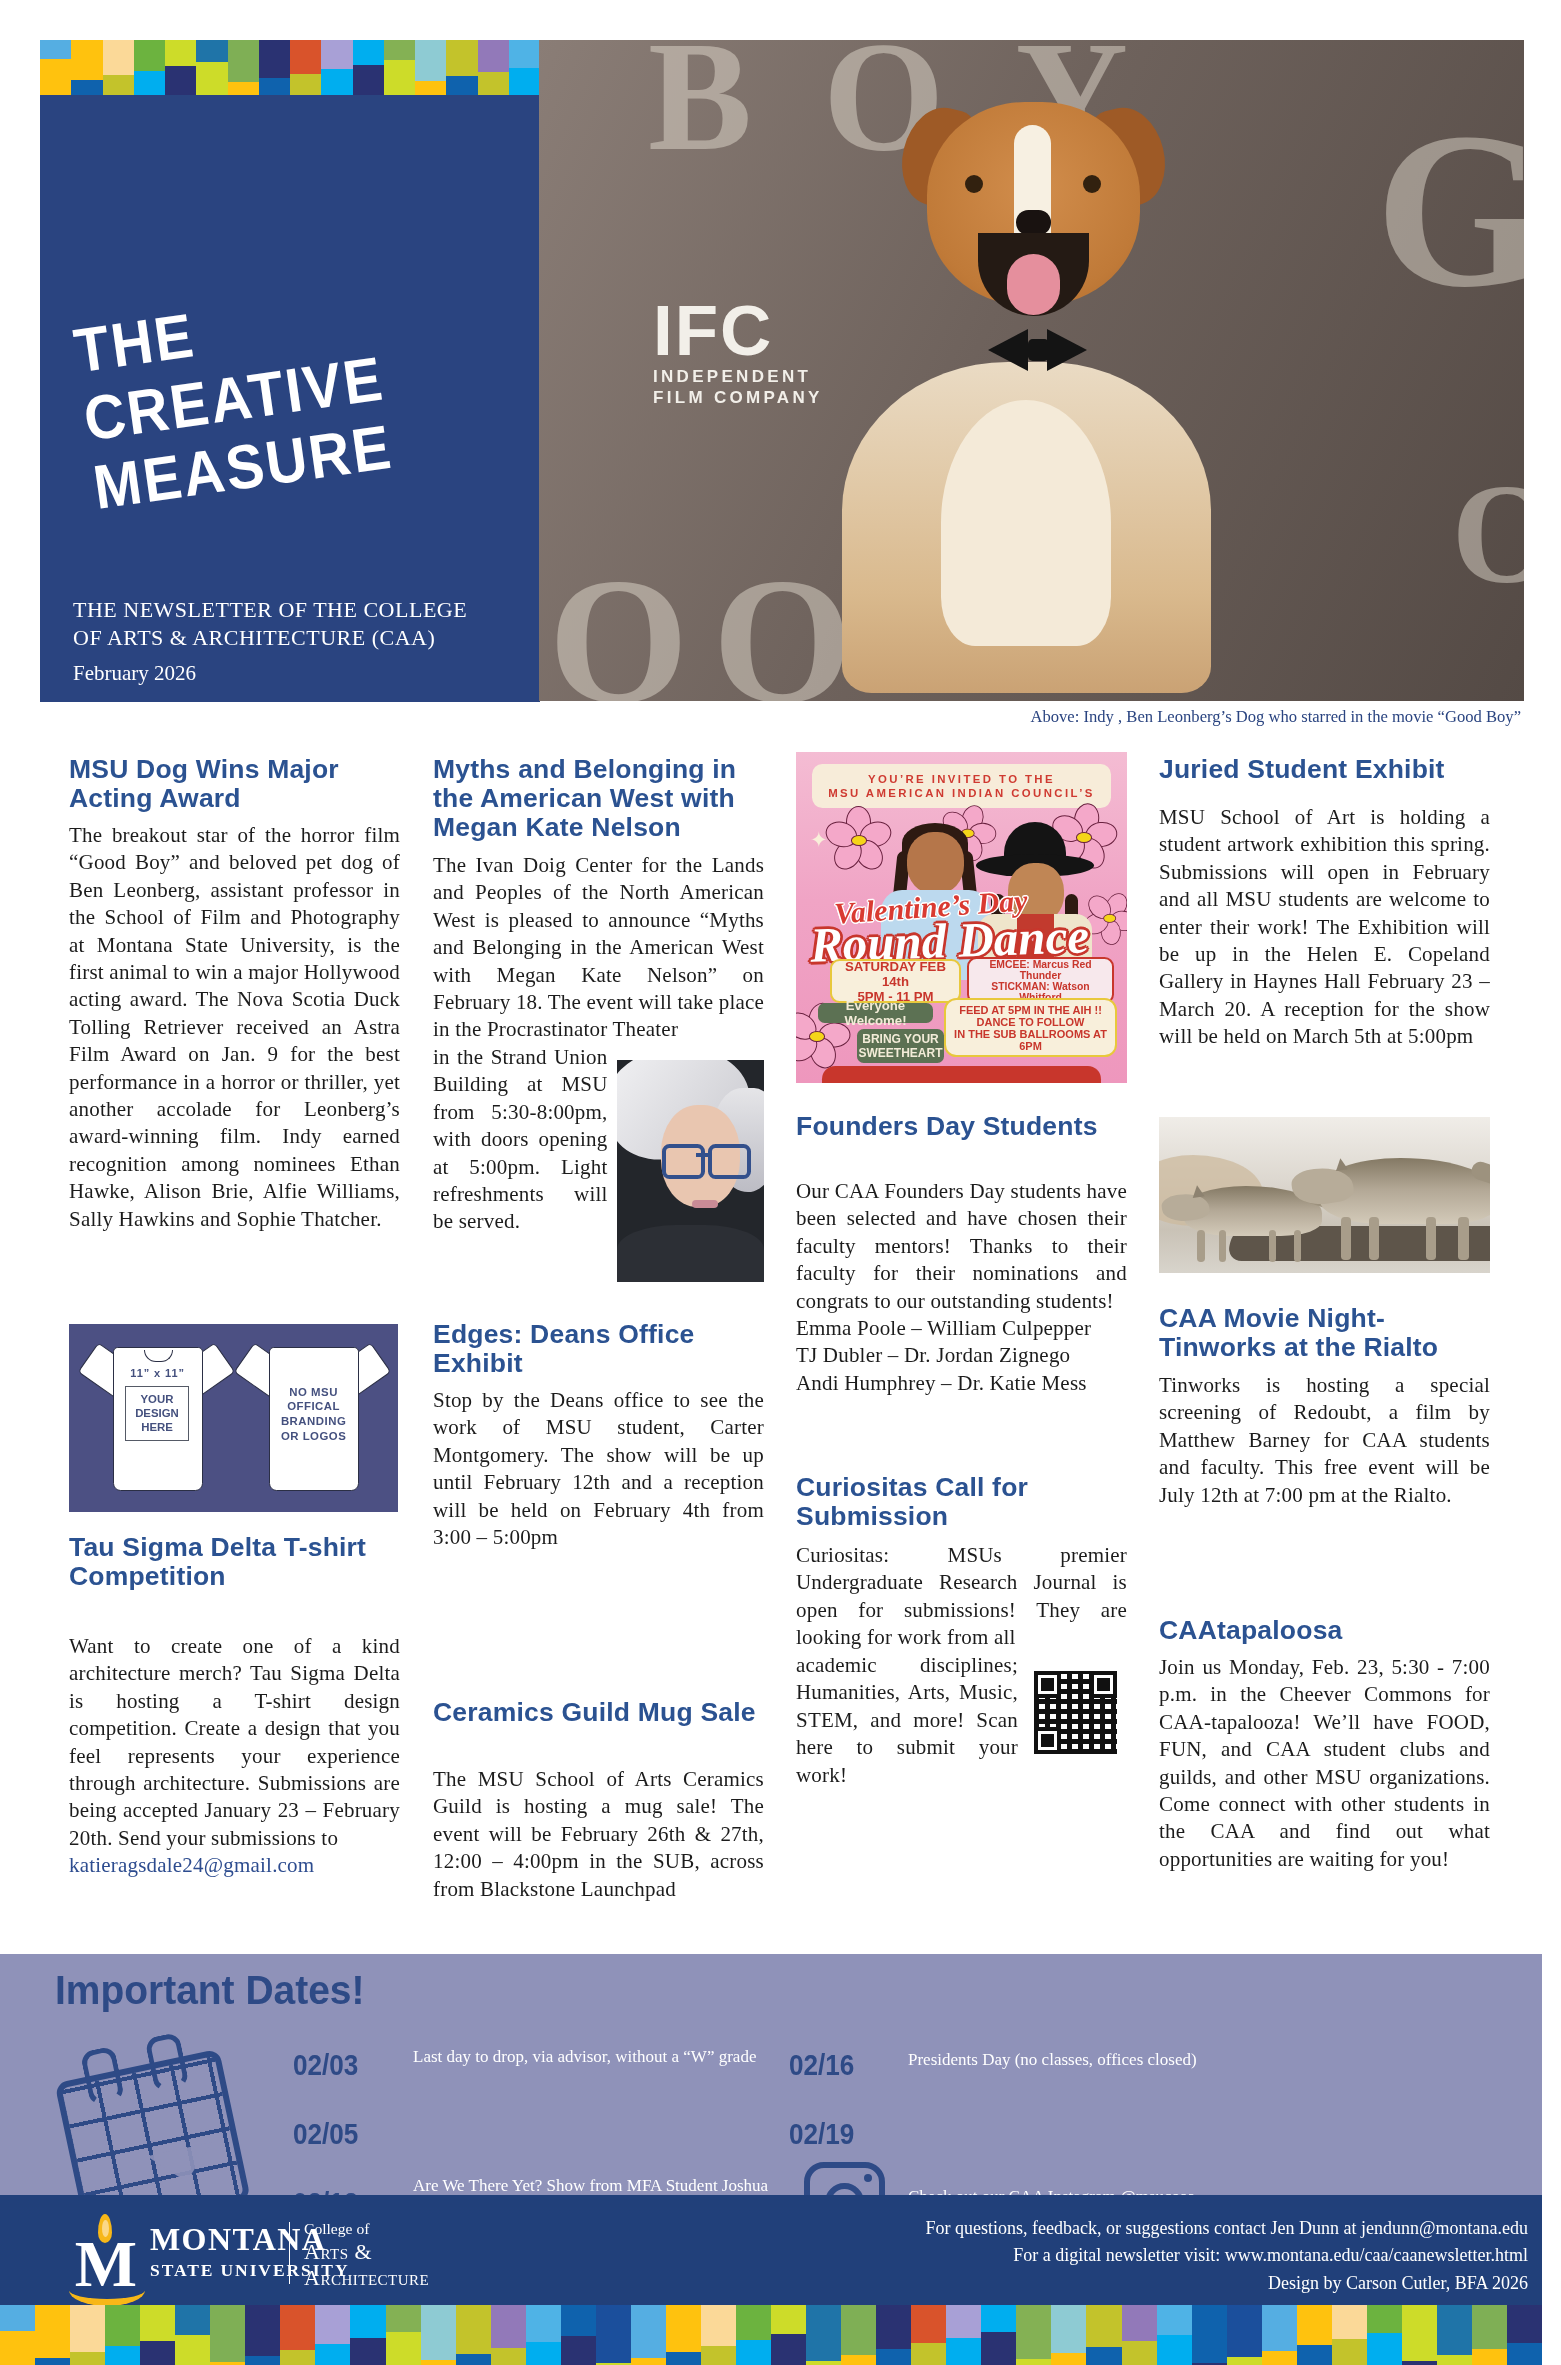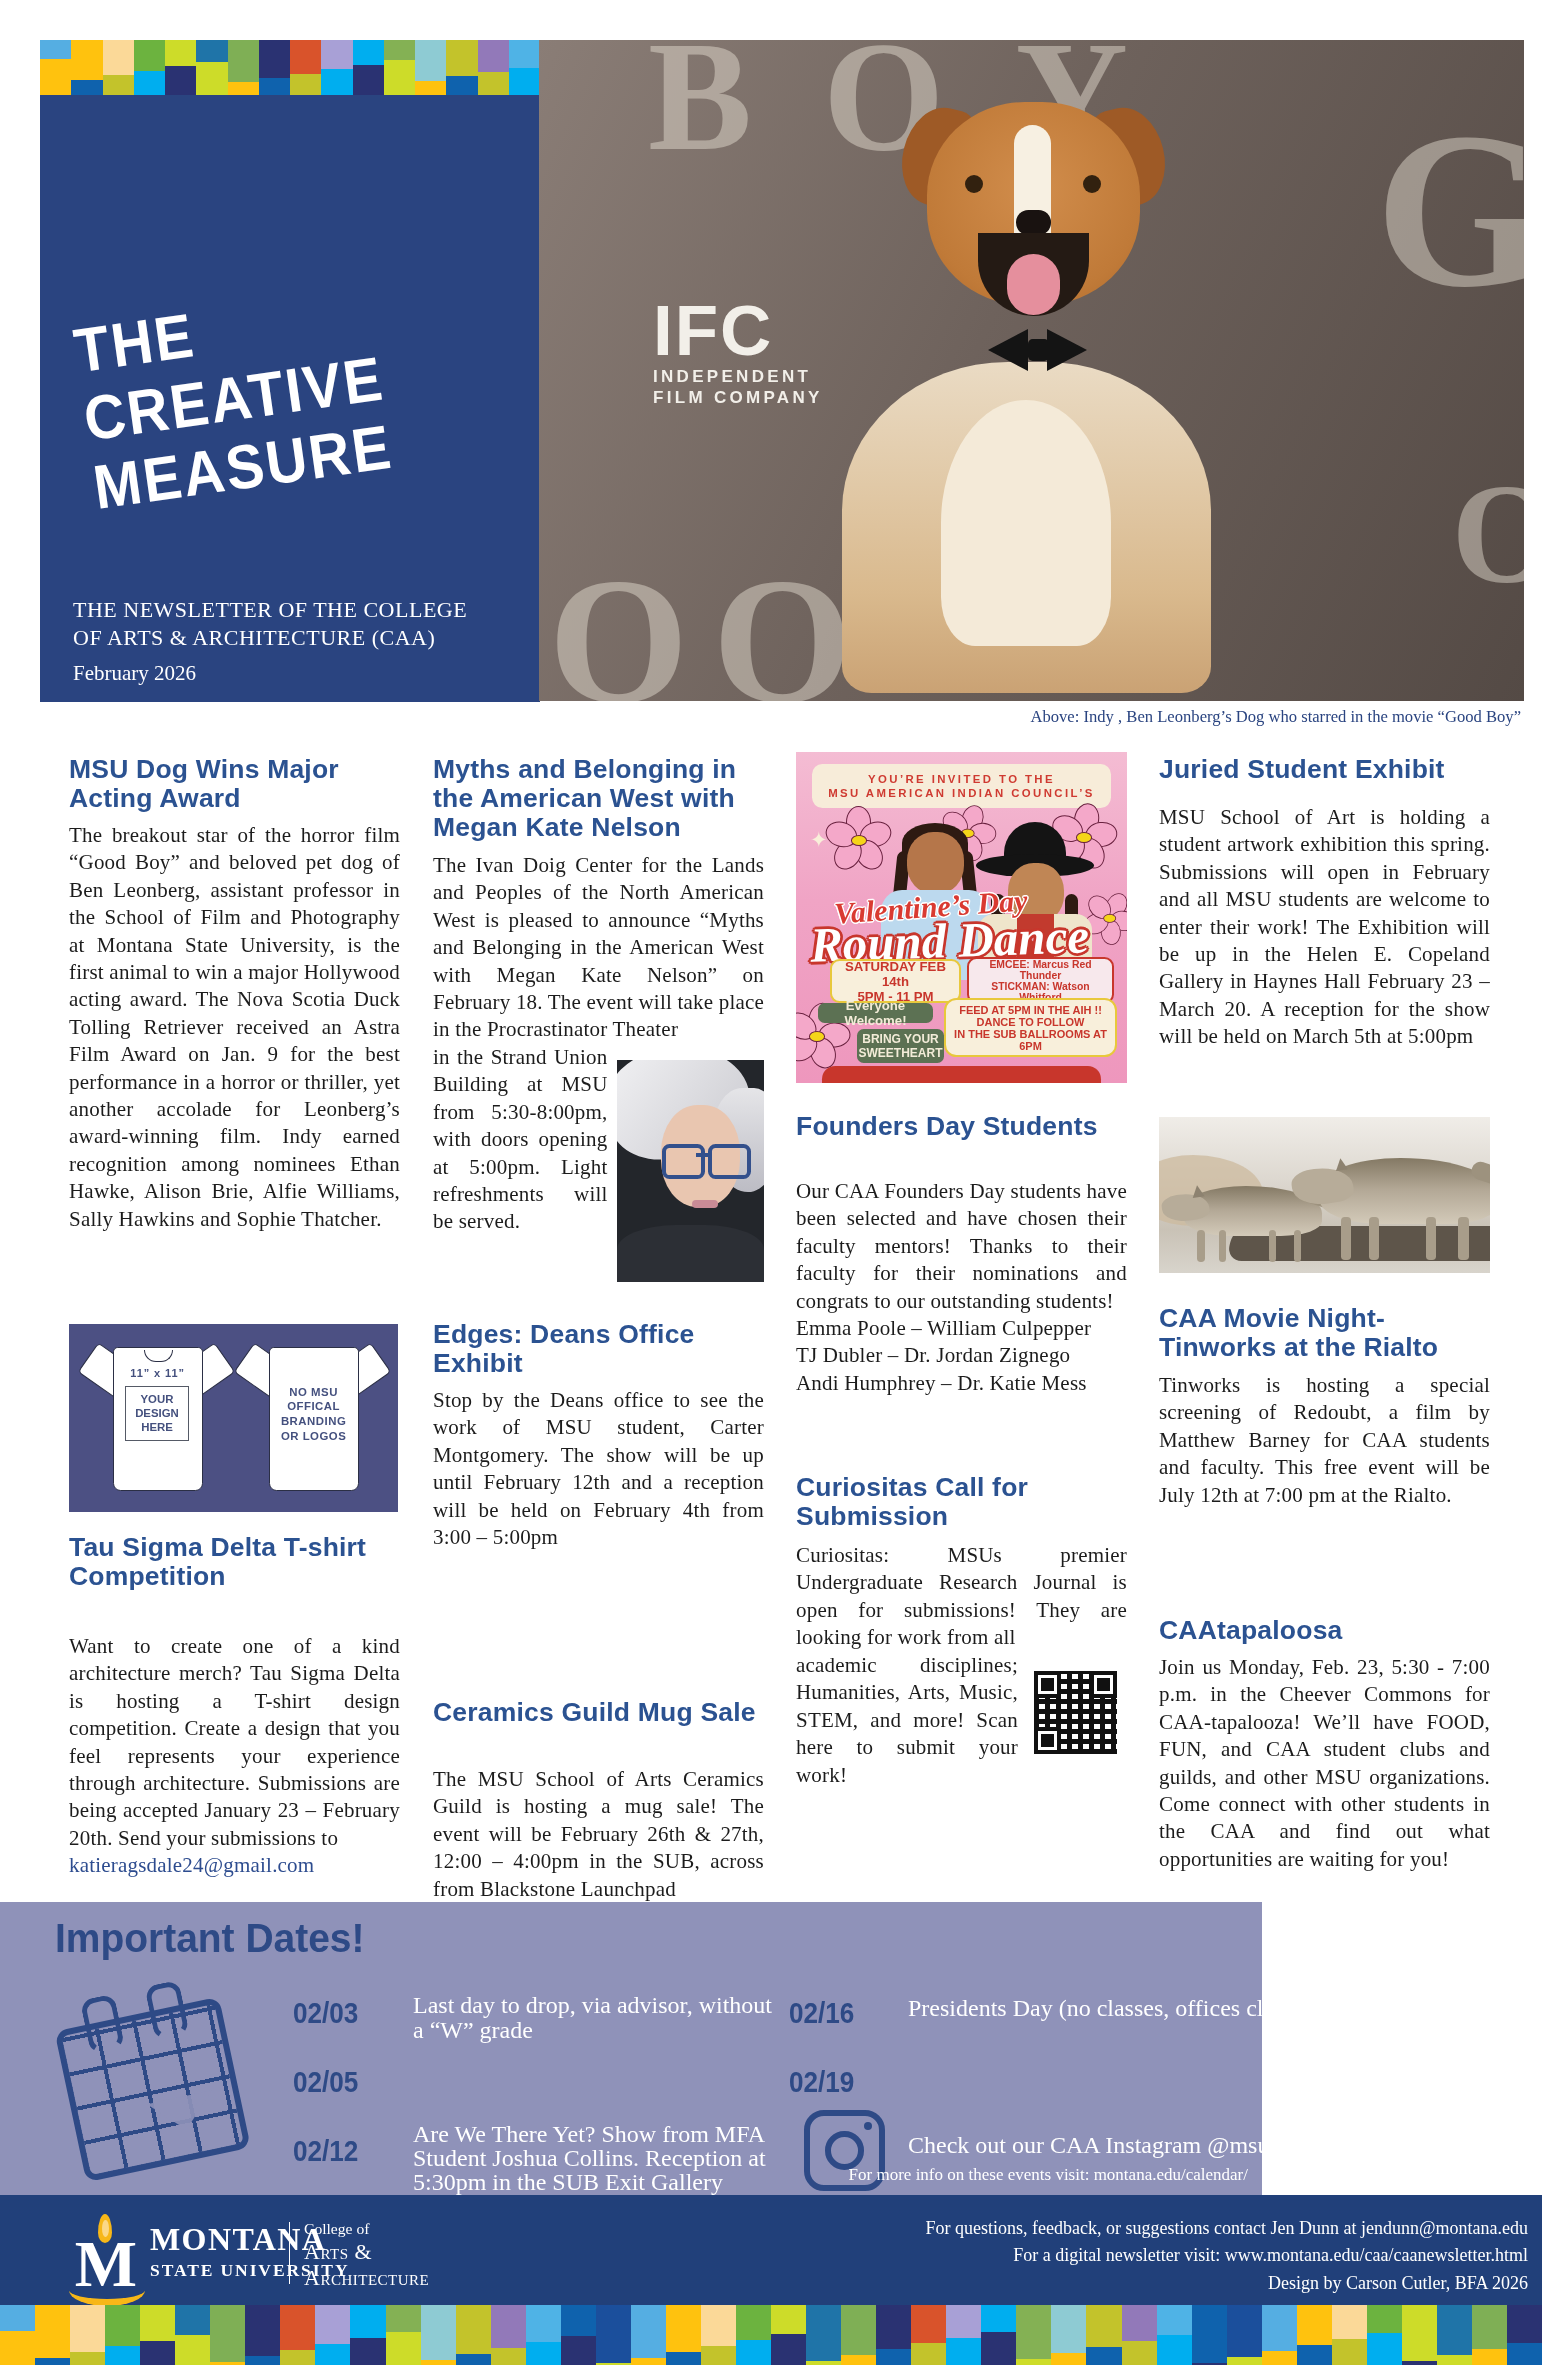--- a/index.html
+++ b/index.html
@@ -108,24 +108,24 @@
   .mphoto{position:relative;width:147px;height:222px;background:#23262b;overflow:hidden;margin-left:9.5px;margin-top:16px;flex:none;}
   .m-hair{position:absolute;left:-9.5px;top:-12.3px;width:142px;height:109px;background:linear-gradient(135deg,#f2f2f4,#c9c9cf);border-radius:46% 54% 52% 40%;transform:rotate(-8deg);}
   .m-hair2{position:absolute;right:-14px;top:28px;width:66px;height:104px;background:linear-gradient(180deg,#e5e5e8,#bcbcc4);border-radius:50% 40% 50% 60%;}
   .m-face{position:absolute;left:44px;top:45px;width:79px;height:102px;background:#e9c6b0;border-radius:46%;}
   .m-glass{position:absolute;top:84px;width:35px;height:26.5px;border:4.3px solid #33508c;border-radius:7.6px;}
   .m-bridge{position:absolute;left:79px;top:93px;width:12.3px;height:4.3px;background:#33508c;}
   .m-lips{position:absolute;left:75px;top:140px;width:25.5px;height:7.6px;background:#c98b96;border-radius:4.7px;}
   .m-shirt{position:absolute;left:0;bottom:-4.7px;width:100%;height:62px;background:#2c2f35;border-radius:40% 40% 0 0;}
 
   
-  .datesband{left:0;top:1902px;width:1262px;height:293px;background:#8f92b9;overflow:hidden;}
+  .datesband{left:0;top:1954px;width:1542px;height:293px;background:#8f92b9;overflow:hidden;}
   .dates-h{position:absolute;left:55px;top:13.2px;font-family:"Liberation Sans",sans-serif;font-weight:bold;font-size:41px;color:#2e4a86;transform:scaleX(.95);transform-origin:left;}
   .dnum{position:absolute;font-family:"Liberation Sans",sans-serif;font-weight:bold;font-size:29px;color:#2e4a86;transform:scaleX(.9);transform-origin:left;}
-  .dtext{position:absolute;font-size:24px;line-height:24.6px;color:#fff;}
+  .dtext{position:absolute;font-size:17px;line-height:24.6px;color:#fff;}
   .moreinfo{position:absolute;right:14px;top:263px;font-size:17px;color:#fff;}
   
   .cal{position:absolute;left:66px;top:90px;width:166px;height:170px;transform:rotate(-12deg);}
   .cal-pad{position:absolute;left:0;top:21px;width:156px;height:142px;border:6.2px solid #2e4a86;border-radius:12.3px;
      background-image:repeating-linear-gradient(0deg,transparent 0 31px,#2e4a86 31px 35px),repeating-linear-gradient(90deg,transparent 0 34px,#2e4a86 34px 38px);}
   .cal-ring{position:absolute;top:-3.8px;width:24.6px;height:45px;border:5.7px solid #2e4a86;border-bottom-color:transparent;border-radius:13.2px;}
   .cal-fold{position:absolute;left:45px;top:71px;width:0;height:0;border-left:47px solid transparent;border-top:47px solid rgba(143,146,185,.0);border-right:47px solid #8f92b9;transform:rotate(45deg);opacity:.9;}
   
   .ig{position:absolute;left:804px;top:208px;width:69px;height:69px;border:6.2px solid #2e4a86;border-radius:20px;}
   .ig::before{content:"";position:absolute;left:15px;top:15px;width:26.5px;height:26.5px;border:6.2px solid #2e4a86;border-radius:50%;}

